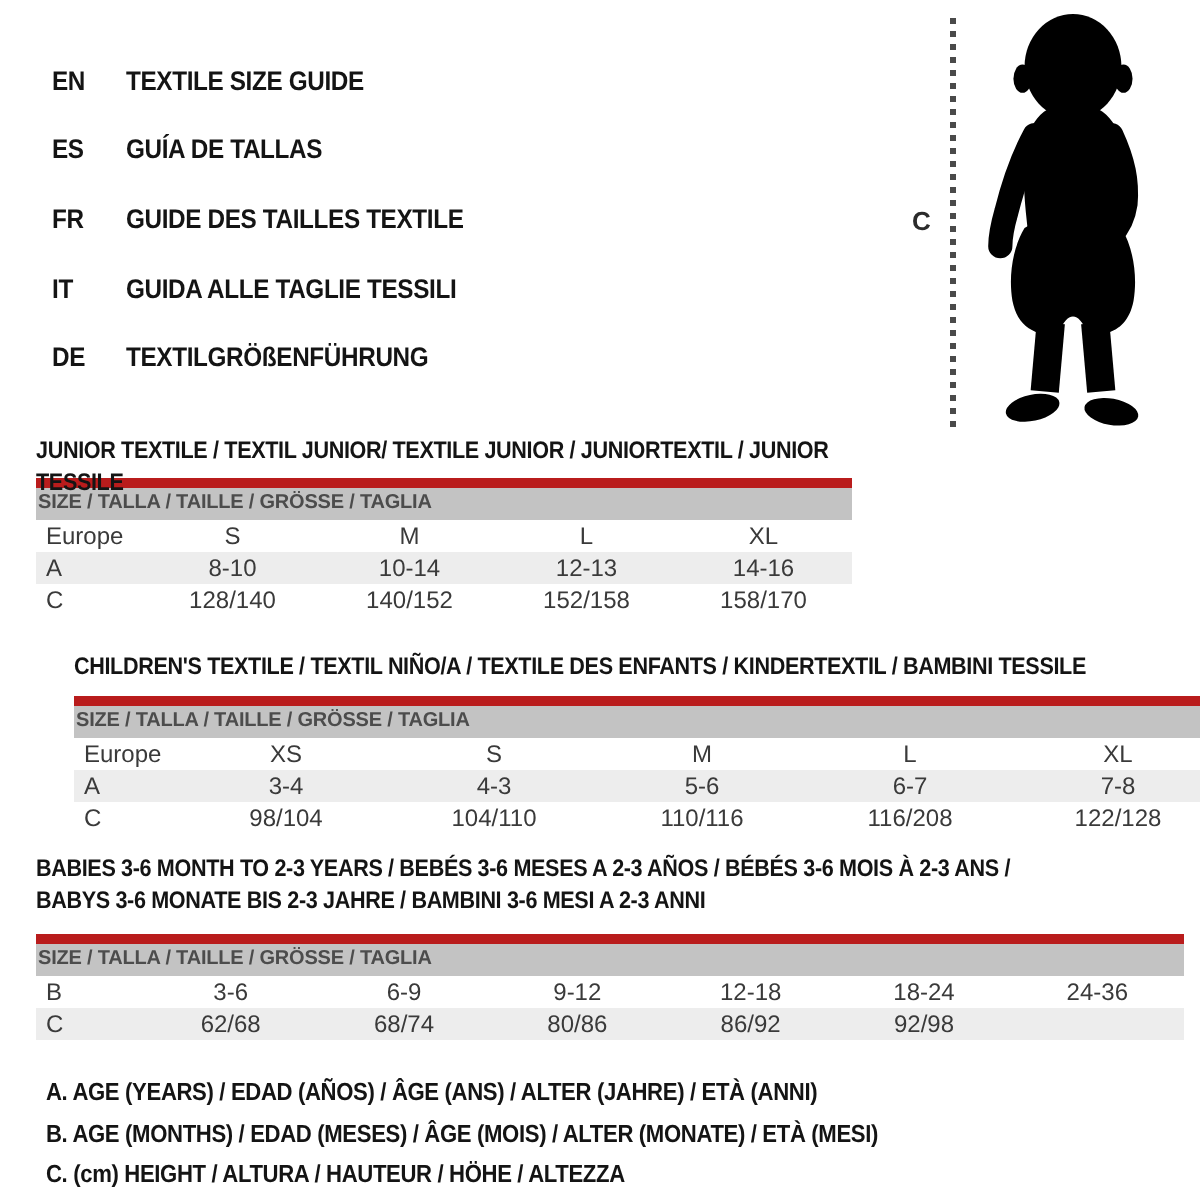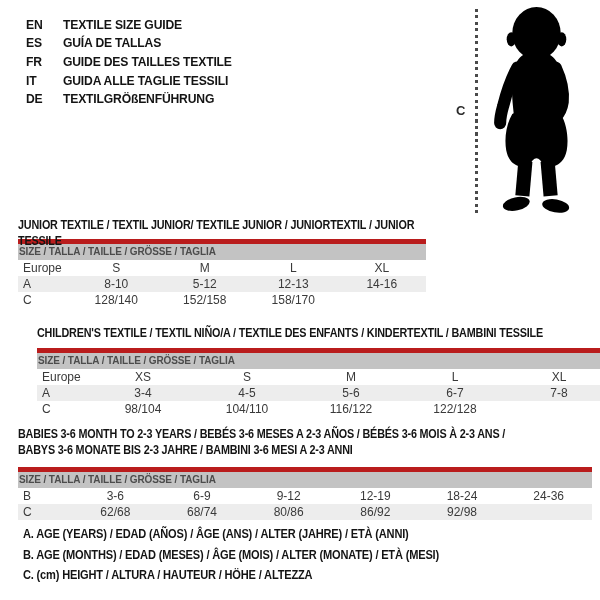--- a/index.html
+++ b/index.html
@@ -3,21 +3,21 @@
 <meta charset="utf-8">
 <style>
   html,body{margin:0;padding:0;background:#fff;}
   .page{
     position:relative;width:600px;height:600px;background:#fff;overflow:hidden;
     font-family:"Liberation Sans","DejaVu Sans",sans-serif;
     color:var(--ink,#1c1c1c);
   }
   
   .lang-header{position:absolute;left:26px;top:15px;}
-  .lang-row{display:flex;height:18.6px;align-items:center;}
+  .lang-row{display:flex;height:18.6px;align-items:center;margin-top:16px;}
   .lang-code,.lang-text{
     font-weight:bold;font-size:13.5px;letter-spacing:-0.2px;color:#141414;
     transform:scaleX(0.9);transform-origin:left center;white-space:nowrap;
   }
   .lang-code{width:37px;flex:0 0 37px;}
   
   .baby-figure{position:absolute;left:448px;top:0;width:152px;height:225px;}
   .height-line{
     position:absolute;left:27px;top:9px;width:2.5px;height:205px;
     background:repeating-linear-gradient(180deg,var(--accent-line,#4a4a4a) 0 3px,transparent 3px 6.5px);
@@ -46,21 +46,21 @@
     padding-left:1px;letter-spacing:-0.1px;
   }
   .trow{display:grid;grid-template-columns:54px repeat(var(--cols,4),1fr);height:16px;}
   .trow.shaded{background:var(--row-shade,#ededed);}
   .cell{
     font-size:12px;line-height:17px;color:var(--table-ink,#3a3a3a);
     text-align:center;overflow:hidden;white-space:nowrap;
   }
   .cell.label{text-align:left;padding-left:5px;}
   
-  .legend{position:absolute;left:23px;top:524px;}
+  .legend{position:absolute;left:23px;top:536px;}
   .legend-line{
     font-size:12.3px;font-weight:bold;color:#141414;line-height:20.5px;
     letter-spacing:-0.2px;white-space:nowrap;
     transform:scaleX(0.9);transform-origin:left center;
   }
 </style>
 </head>
 <body>
 
 <div class="page">
@@ -115,27 +115,28 @@
         <div class="trow" style="--cols:4">
           <div class="cell label">Europe</div>
           <div class="cell">S</div>
           <div class="cell">M</div>
           <div class="cell">L</div>
           <div class="cell">XL</div>
         </div>
         <div class="trow shaded" style="--cols:4">
           <div class="cell label">A</div>
           <div class="cell">8-10</div>
-          <div class="cell">5-12</div>
+          <div class="cell">10-14</div>
           <div class="cell">12-13</div>
           <div class="cell">14-16</div>
         </div>
         <div class="trow" style="--cols:4">
           <div class="cell label">C</div>
           <div class="cell">128/140</div>
+          <div class="cell">140/152</div>
           <div class="cell">152/158</div>
           <div class="cell">158/170</div>
         </div>
       </div>
   </div>
 
   <div class="size-section s1">
     <h2 class="section-title">CHILDREN'S TEXTILE / TEXTIL NIÑO/A / TEXTILE DES ENFANTS / KINDERTEXTIL / BAMBINI TESSILE</h2>
     <div class="band">SIZE / TALLA / TAILLE / GRÖSSE / TAGLIA</div>
     <div class="size-table">
@@ -143,46 +144,47 @@
           <div class="cell label">Europe</div>
           <div class="cell">XS</div>
           <div class="cell">S</div>
           <div class="cell">M</div>
           <div class="cell">L</div>
           <div class="cell">XL</div>
         </div>
         <div class="trow shaded" style="--cols:5">
           <div class="cell label">A</div>
           <div class="cell">3-4</div>
-          <div class="cell">4-5</div>
+          <div class="cell">4-3</div>
           <div class="cell">5-6</div>
           <div class="cell">6-7</div>
           <div class="cell">7-8</div>
         </div>
         <div class="trow" style="--cols:5">
           <div class="cell label">C</div>
           <div class="cell">98/104</div>
           <div class="cell">104/110</div>
-          <div class="cell">116/122</div>
+          <div class="cell">110/116</div>
+          <div class="cell">116/208</div>
           <div class="cell">122/128</div>
         </div>
       </div>
   </div>
 
   <div class="size-section s2">
     <h2 class="section-title">BABIES 3-6 MONTH TO 2-3 YEARS / BEBÉS 3-6 MESES A 2-3 AÑOS / BÉBÉS 3-6 MOIS À 2-3 ANS /
 BABYS 3-6 MONATE BIS 2-3 JAHRE / BAMBINI 3-6 MESI A 2-3 ANNI</h2>
     <div class="band">SIZE / TALLA / TAILLE / GRÖSSE / TAGLIA</div>
     <div class="size-table">
         <div class="trow" style="--cols:6">
           <div class="cell label">B</div>
           <div class="cell">3-6</div>
           <div class="cell">6-9</div>
           <div class="cell">9-12</div>
-          <div class="cell">12-19</div>
+          <div class="cell">12-18</div>
           <div class="cell">18-24</div>
           <div class="cell">24-36</div>
         </div>
         <div class="trow shaded" style="--cols:6">
           <div class="cell label">C</div>
           <div class="cell">62/68</div>
           <div class="cell">68/74</div>
           <div class="cell">80/86</div>
           <div class="cell">86/92</div>
           <div class="cell">92/98</div>

